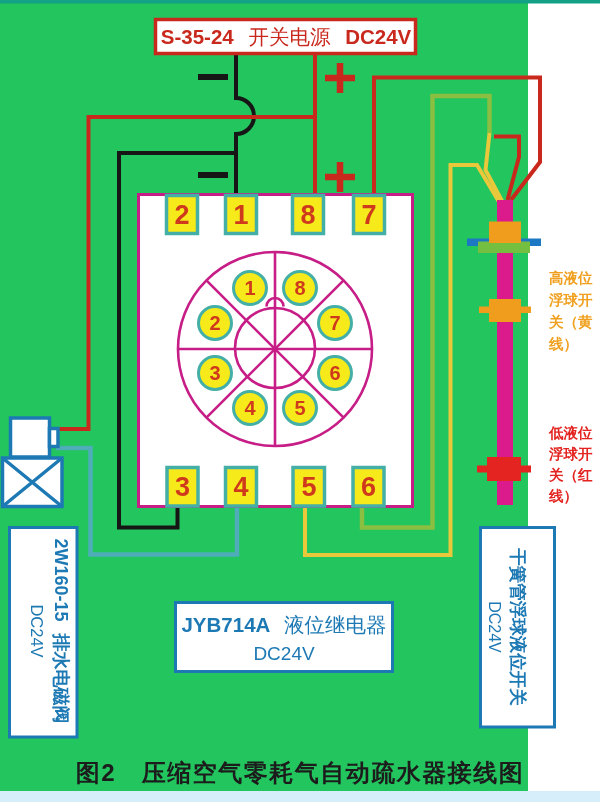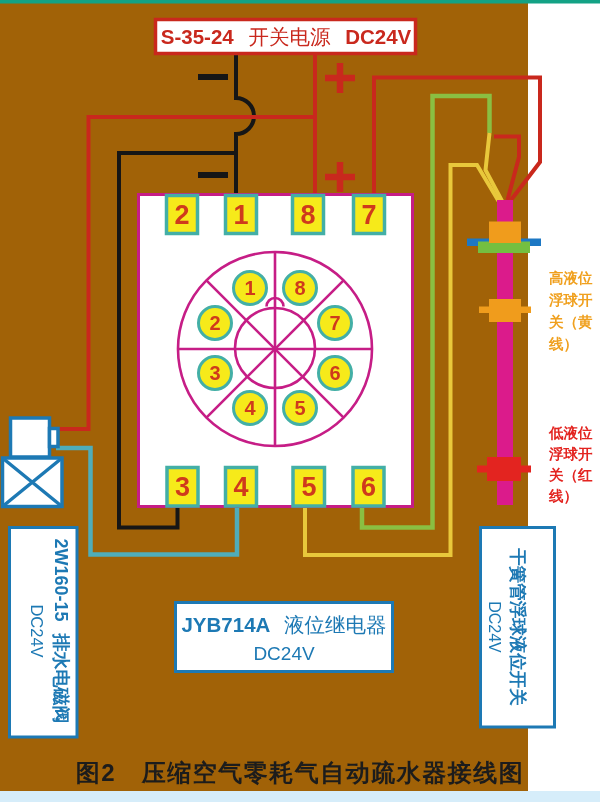--- a/index.html
+++ b/index.html
@@ -7,21 +7,21 @@
     padding: 0;
     width: 600px;
     height: 802px;
     background: #ffffff;
     overflow: hidden;
   }
   .diagram-wrap {
     position: relative;
     width: 528px;
     height: 802px;
-    background: #a16207;
+    background: #22c55e;
   }
   svg text {
     font-family: "Liberation Sans", "DejaVu Sans", sans-serif;
   }
   .caption-text {
     letter-spacing: 1.5px;
   }
 </style>
 </head>
 <body>

